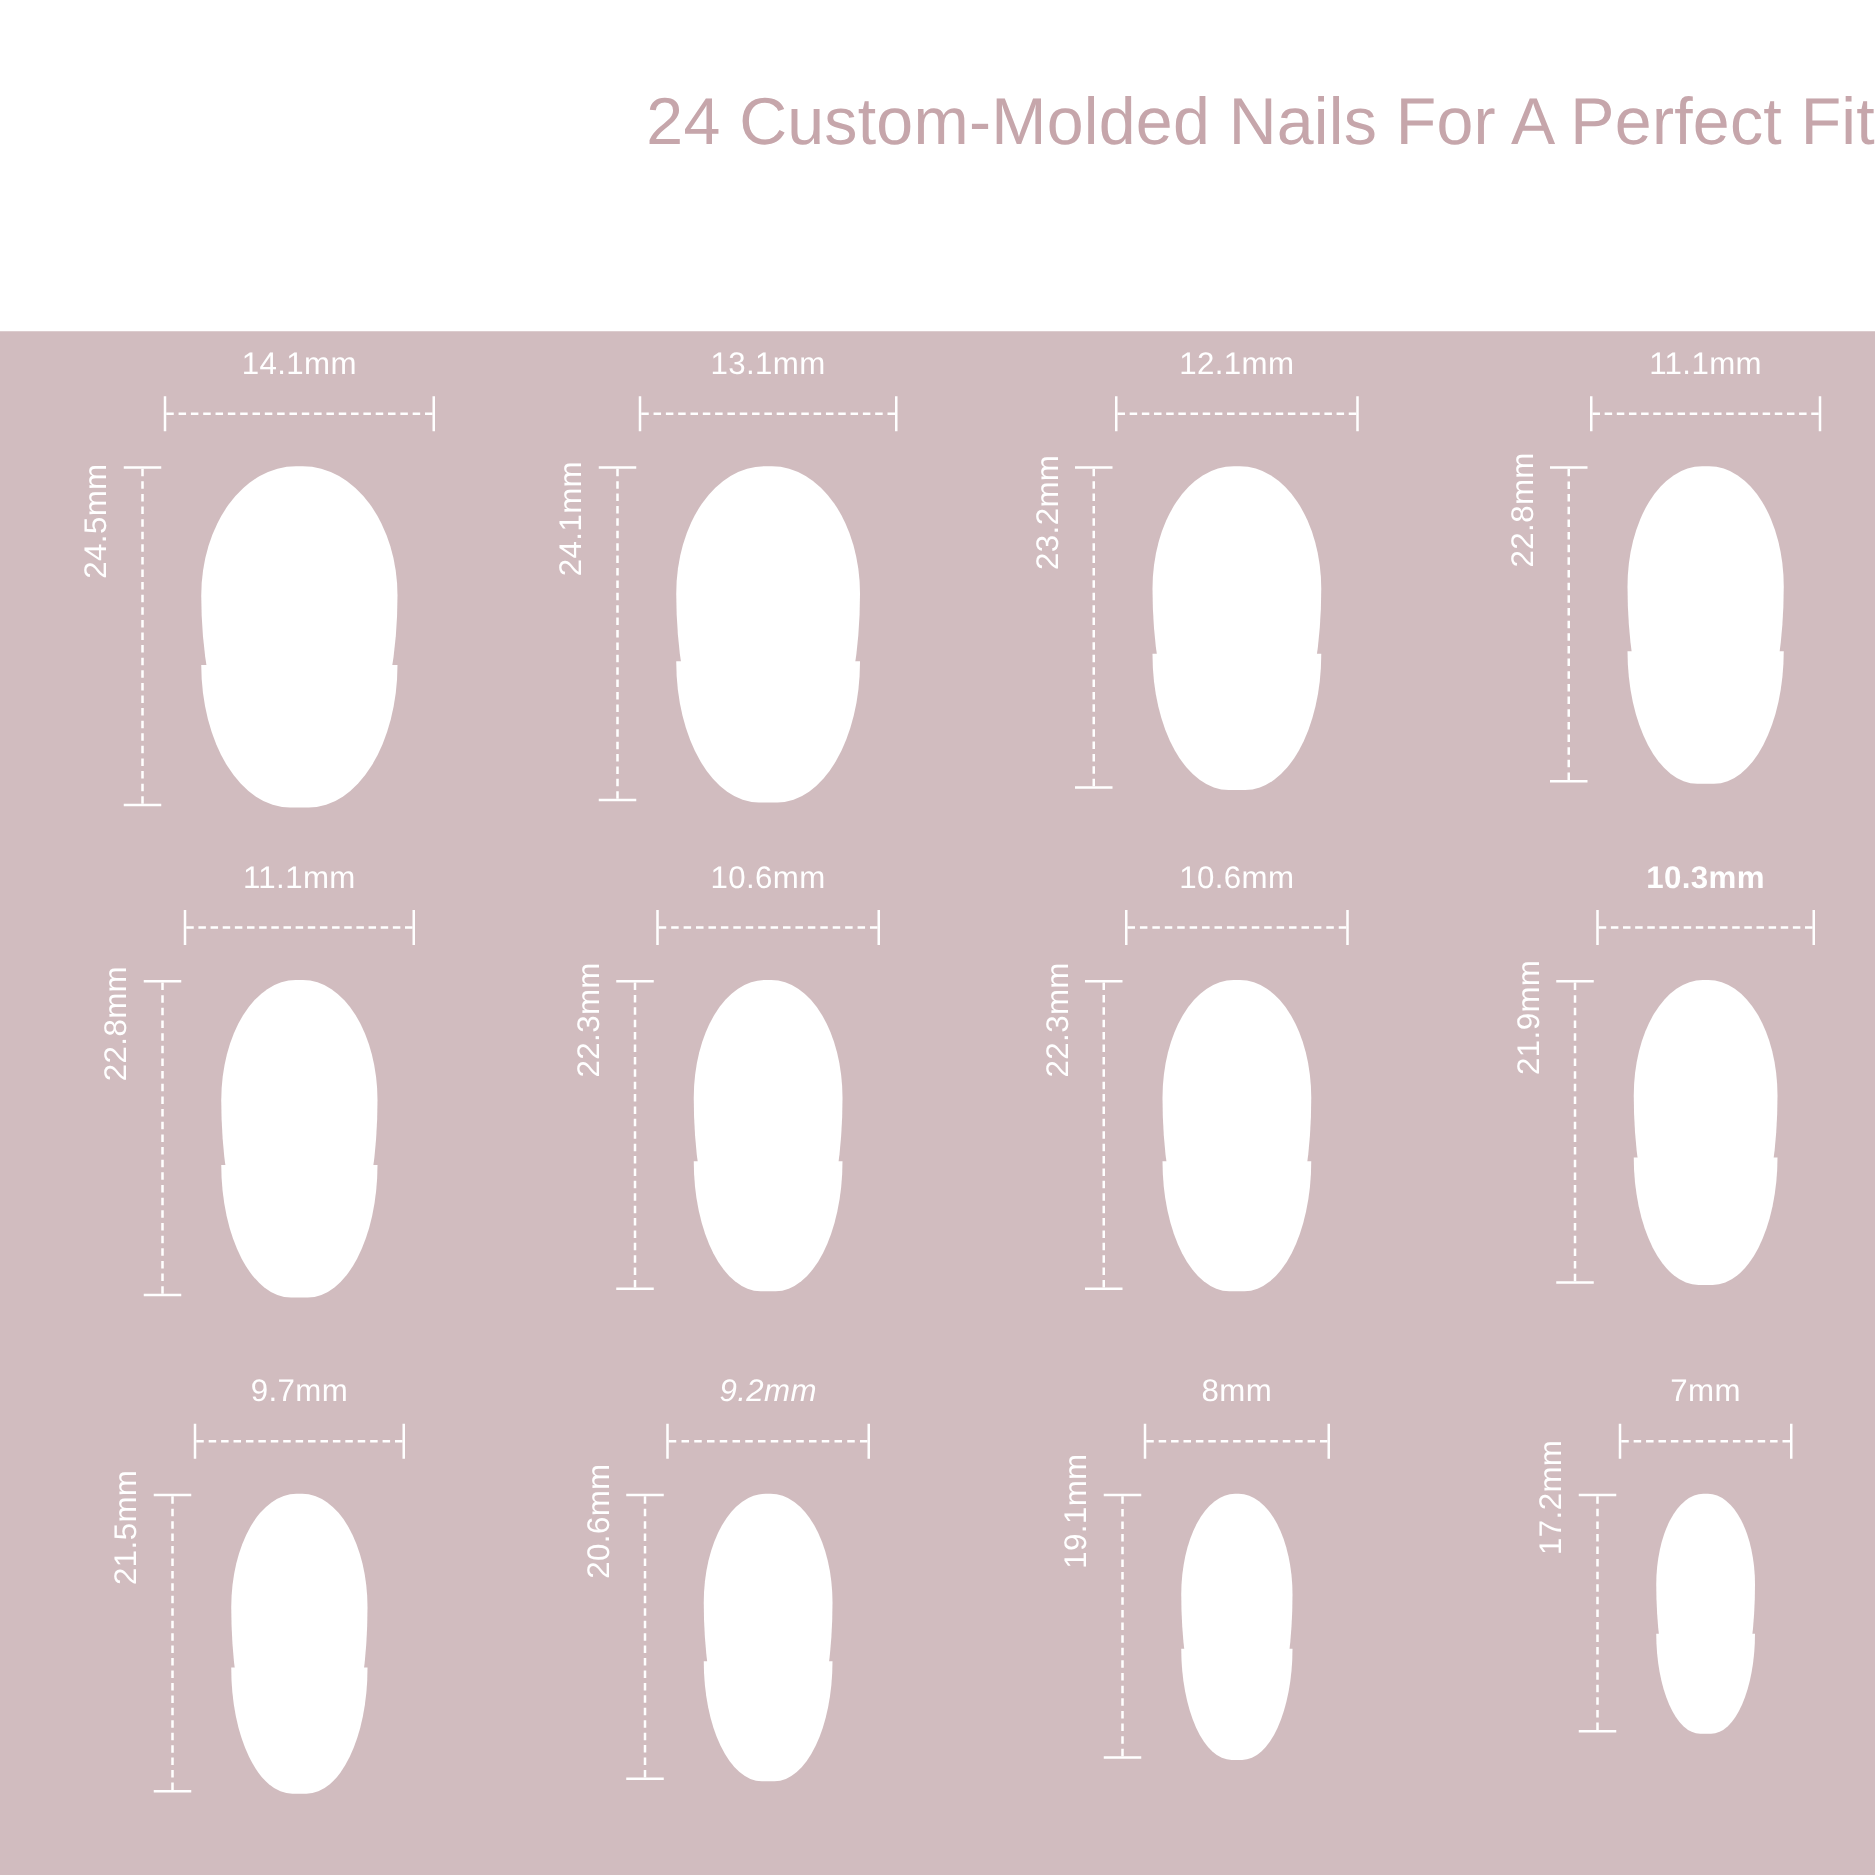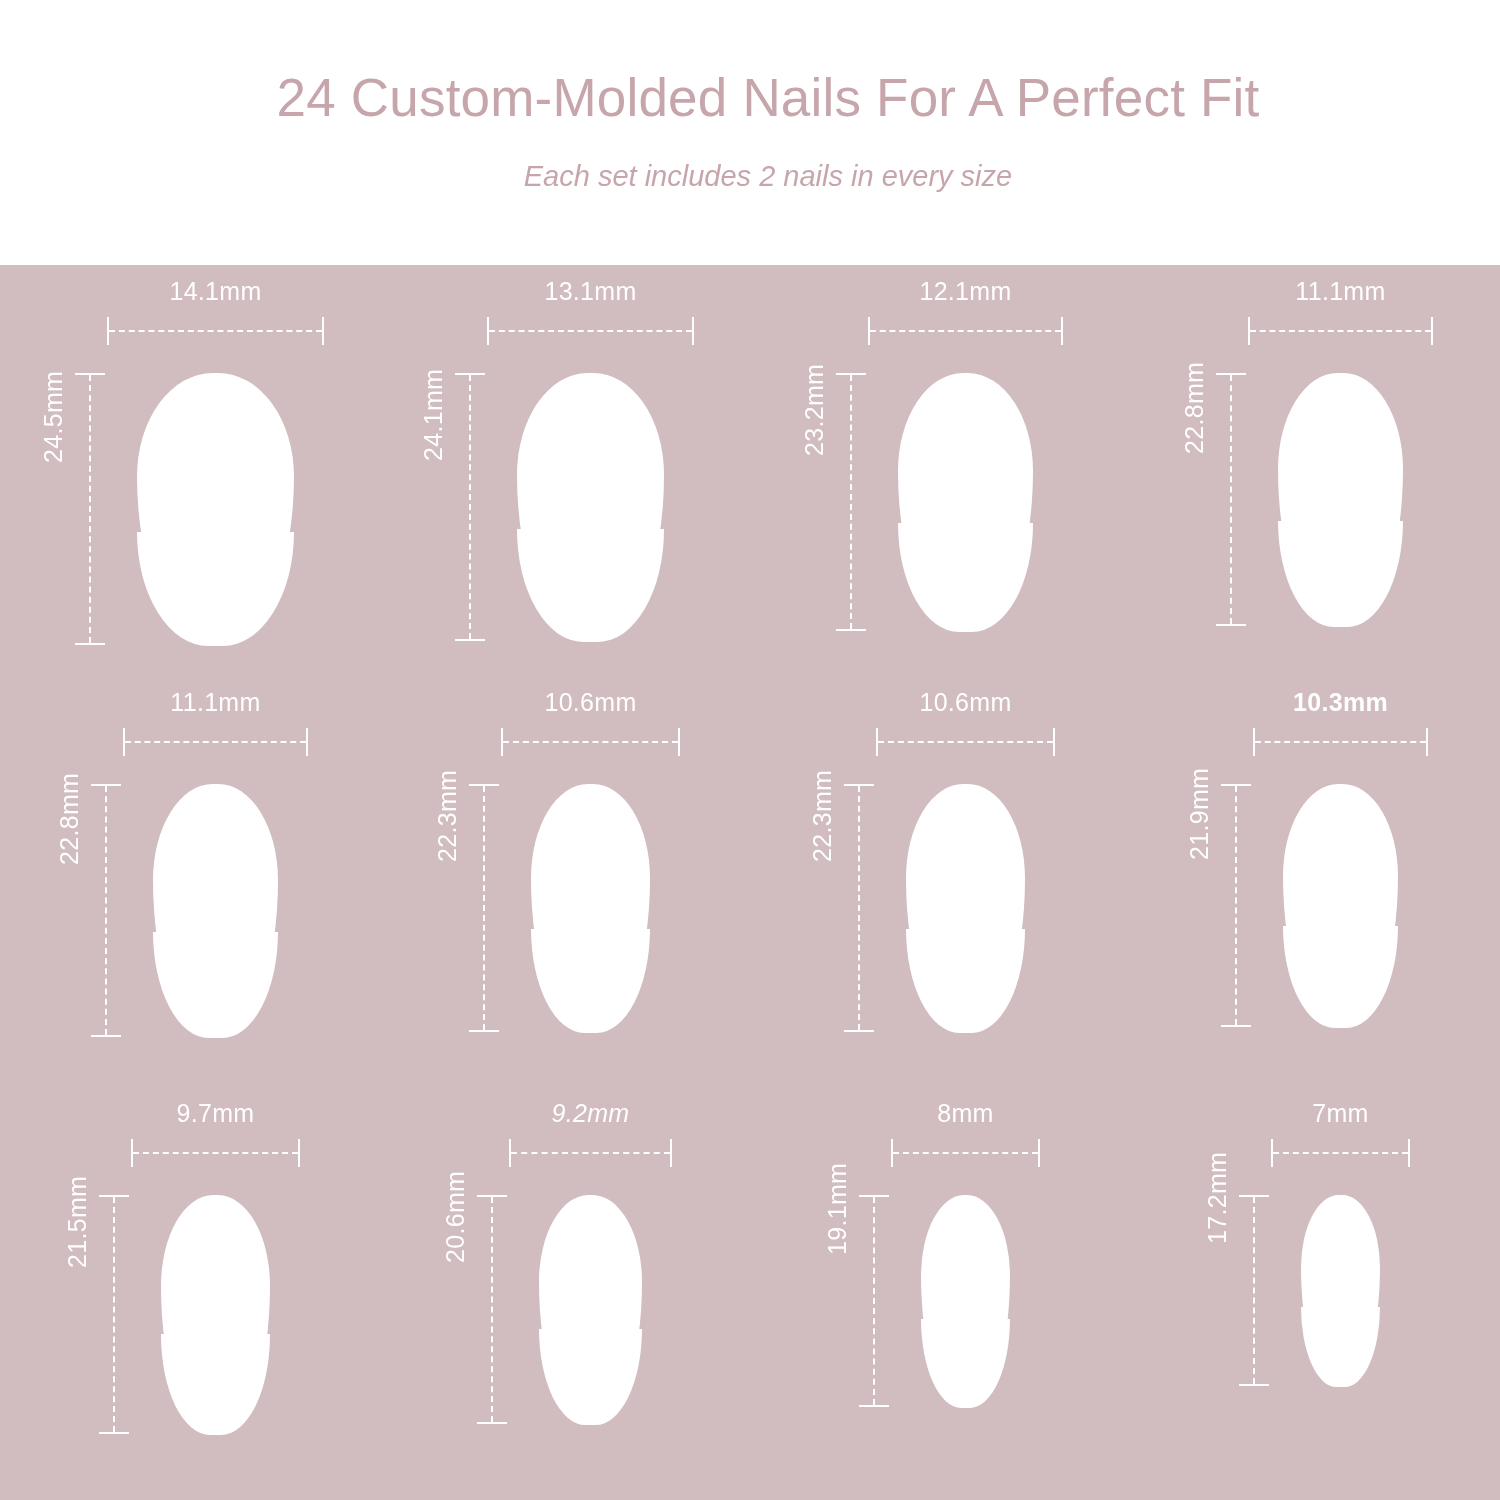--- a/index.html
+++ b/index.html
@@ -8,21 +8,21 @@
     background:#ffffff;
     font-family:"Liberation Sans", sans-serif;
     overflow:hidden;
   }
 
   
   .header-band{
     width:1500px; height:265px;
     background:#ffffff;
     display:flex; flex-direction:column;
-    align-items:center; justify-content:flex-start;
+    align-items:flex-end; justify-content:flex-start;
     padding-top:70px;
     padding-left:36px;
   }
   .page-title{
     font-size:53px;
     font-weight:400;
     letter-spacing:0.2px;
     color:#c6a6ab;
     line-height:1.05;
     white-space:nowrap;
@@ -41,20 +41,21 @@
     position:relative;
     width:1500px; height:1235px;
     background:#d1bcbf;
   }
   .chart-grid{
     position:absolute;
     inset:0;
     display:grid;
     grid-template-columns:repeat(4, 375px);
     grid-template-rows:repeat(3, 411px);
+    padding-left:24px;
   }
 
   
   .nail-cell{
     position:relative;
     width:375px; height:411px;
   }
   .cell-inner{
     position:absolute;
     left:0; top:0;
@@ -136,21 +137,20 @@
     height:42%;
     background:#ffffff;
     border-radius:0 0 45% 45% / 0 0 100% 100%;
   }
 </style>
 </head>
 <body>
 
 <div class="header-band">
   <div class="page-title">24 Custom-Molded Nails For A Perfect Fit</div>
-  <div class="page-subtitle">Each set includes 2 nails in every size</div>
 </div>
 
 <div class="size-chart">
   <div class="chart-grid" id="chart-grid">
       <div class="nail-cell">
         <div class="cell-inner">
           <div class="width-label" style="left: 96.54px; right: auto; width: 237.92px;">14.1mm</div>
           <div class="dim-h" style="left: 106.54px; width: 217.92px;">
             <span class="cap left"></span>
             <span class="dashline"></span>

